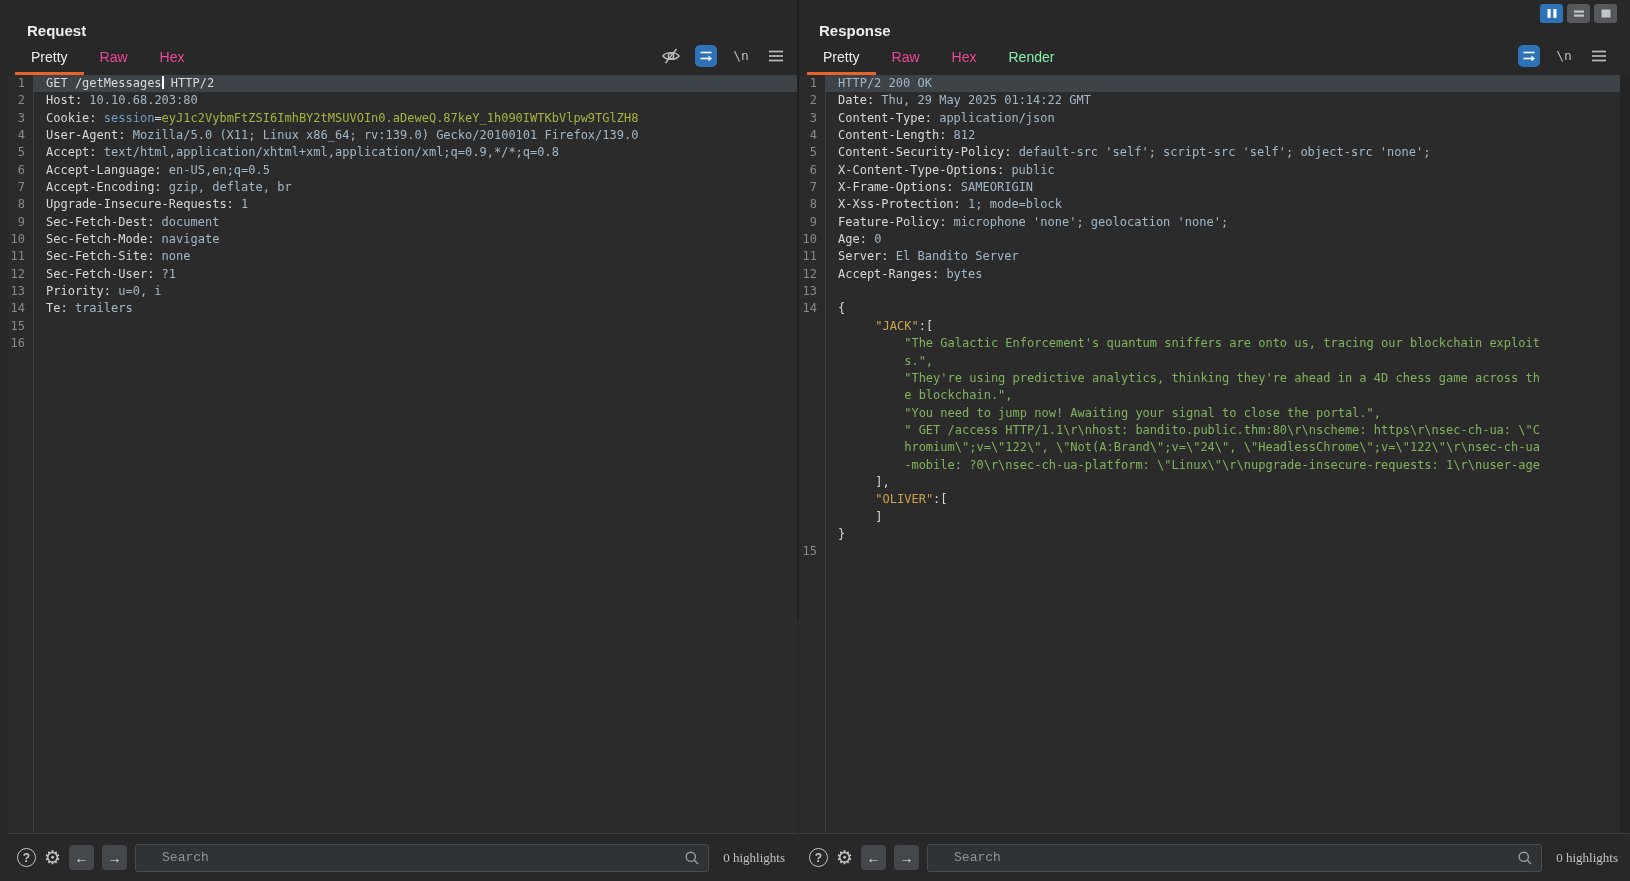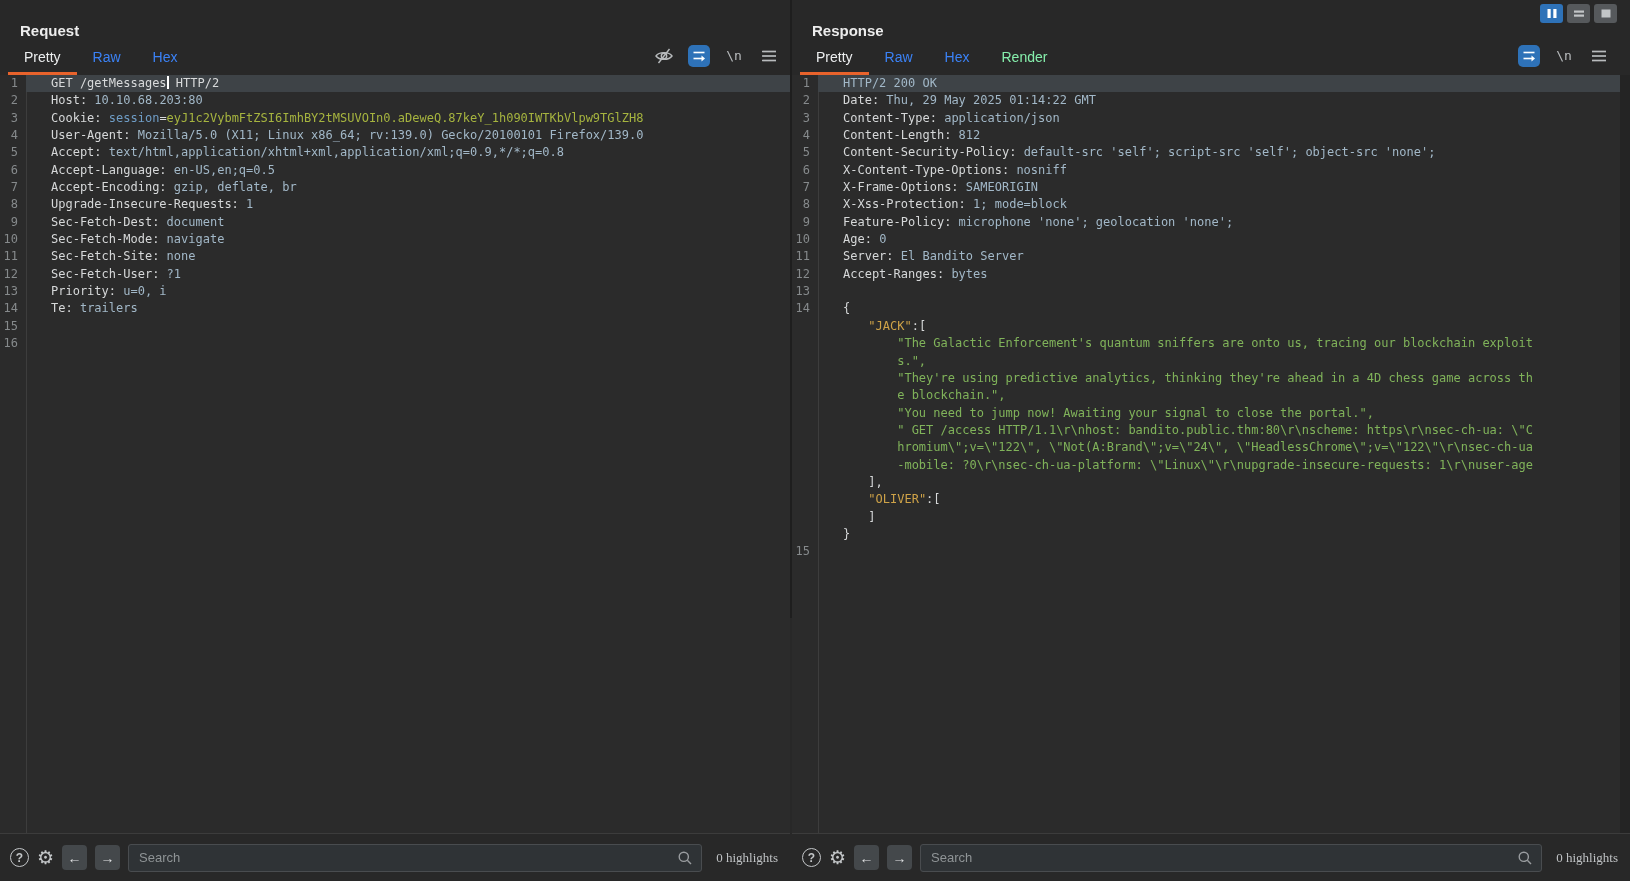--- a/index.html
+++ b/index.html
@@ -1,63 +1,63 @@
 <!DOCTYPE html>
 <html><head>
 <meta charset="utf-8">
 <style>
   * { margin:0; padding:0; box-sizing:border-box; }
   html,body { width:1630px; height:881px; background:#282828; overflow:hidden;
               font-family:"Liberation Sans", sans-serif; }
   .app { position:relative; width:1630px; height:881px; background:#282828; }
-  .panes { display:flex; height:618px; }
+  .panes { display:flex; height:618px;margin-left:7px; }
   .pane { display:flex; flex-direction:column; height:881px; position:relative; }
   .pane.request { width:790px; }
   .pane.response { flex:1; }
   .splitter { width:2px; background:#1e1e1e; }
 
   
   .pane-header { position:relative; height:75px; background:#282828; flex:none; }
   .pane-title { position:absolute; left:20px; top:22px; font-size:15px; font-weight:bold; color:#ececec; }
   .tabs-row { position:absolute; left:8px; right:10px; bottom:0; height:33px; display:flex; align-items:stretch; }
-  .tab { display:flex; align-items:center; padding:0 16px; font-size:14px; color:#3b82f6;
+  .tab { display:flex; align-items:center; padding:0 16px; font-size:14px; color:#ec4899;
          border-bottom:3px solid transparent; cursor:default; }
   .tab.active { color:#eceeef; border-bottom-color:#e8632c; }
   .tab.disabled { color:#86efac; }
   .toolbar { margin-left:auto; display:flex; align-items:center; gap:13px; padding-bottom:6px; }
   .icon-btn { display:flex; align-items:center; justify-content:center; width:22px; height:22px; }
   .icon-btn.blue-active { background:#2e72b8; border-radius:5px; }
   .nl-glyph { font-family:"DejaVu Sans Mono", monospace; font-size:13px; color:#b8bbbd; }
 
   
   .editor { position:relative; height:758px; background:#2b2b2b; overflow:hidden; flex:none;
             font-family:"DejaVu Sans Mono", monospace; font-size:12px; }
   .editor::before { content:''; position:absolute; left:26px; top:0; bottom:0; width:1px; background:#3d3d3d; }
   .editor.has-edge::after { content:''; position:absolute; right:0; top:0; bottom:0; width:10px; background:#242424; }
   .row { position:relative; display:flex; height:17.35px; line-height:17.35px; }
   .row .ln { width:26px; flex:none; text-align:right; padding-right:8px; color:#868a8c; }
-  .row .code { flex:1; white-space:pre; padding-left:25px; }
+  .row .code { flex:1; white-space:pre; padding-left:13px; }
   .row.sel .code { background:#3e4347; }
   .c-reqline { color:#d8dadb; } .c-name { color:#d6d8d9; } .c-value { color:#a2b8c8; }
   .c-param { color:#6f9dc6; } .c-olive { color:#a6b43f; } .c-key { color:#cfa348; }
   .c-str { color:#80b35a; } .c-punct { color:#d6d8d9; }
   .caret { display:inline-block; width:2px; height:13px; background:#ffffff; vertical-align:-2px; }
 
   
   .findbar { height:48px; flex:none; border-top:1px solid #3c3c3c; background:#282828;
              display:flex; align-items:center; padding:0 12px 0 10px; gap:8px; }
   .help-circle { width:19px; height:19px; border:1.5px solid #c3c6c8; border-radius:50%;
                  color:#c3c6c8; font-size:12px; font-weight:bold; display:flex; align-items:center; justify-content:center; flex:none; }
   .gear { font-size:19px; color:#c3c6c8; line-height:1; flex:none; }
   .nav-btn { width:25px; height:25px; background:#44484b; border-radius:4px; color:#dfe1e2;
              font-size:14px; display:flex; align-items:center; justify-content:center; flex:none; }
   .search-wrap { position:relative; flex:1; }
   .search-wrap input { width:100%; height:28px; background:#2f3336; border:1px solid #494c4f; border-radius:3px;
-                       color:#cfd2d3; font-size:13px; font-family:Liberation Sans, sans-serif;
-                       padding:0 32px 0 10px; outline:none; }
+                       color:#cfd2d3; font-size:13px; font-family:Liberation Mono, monospace;
+                       padding:0 32px 0 26px; outline:none; }
   .search-wrap input::placeholder { color:#8f9496; }
   .mag { position:absolute; right:9px; top:6px; }
   .highlights { white-space:nowrap; color:#c0c3c5; font-size:13px; margin-left:6px;font-family:Liberation Serif, serif; }
 
   
   .win-controls { position:absolute; top:4px; right:13px; display:flex; gap:4px; z-index:10; }
   .win-btn { width:23px; height:19px; border-radius:3px; display:flex; align-items:center; justify-content:center; }
   .win-btn.blue { background:#2e72b8; }
   .win-btn.gray { background:#56595c; }
 </style>
@@ -265,21 +265,21 @@
           <div class="row">
             <span class="ln">4</span>
             <span class="code"><span class="c-name">Content-Length: </span><span class="c-value">812</span></span>
           </div>
           <div class="row">
             <span class="ln">5</span>
             <span class="code"><span class="c-name">Content-Security-Policy: </span><span class="c-value">default-src 'self'; script-src 'self'; object-src 'none';</span></span>
           </div>
           <div class="row">
             <span class="ln">6</span>
-            <span class="code"><span class="c-name">X-Content-Type-Options: </span><span class="c-value">nosniff</span></span>
+            <span class="code"><span class="c-name">X-Content-Type-Options: </span><span class="c-value">public</span></span>
           </div>
           <div class="row">
             <span class="ln">7</span>
             <span class="code"><span class="c-name">X-Frame-Options: </span><span class="c-value">SAMEORIGIN</span></span>
           </div>
           <div class="row">
             <span class="ln">8</span>
             <span class="code"><span class="c-name">X-Xss-Protection: </span><span class="c-value">1; mode=block</span></span>
           </div>
           <div class="row">

